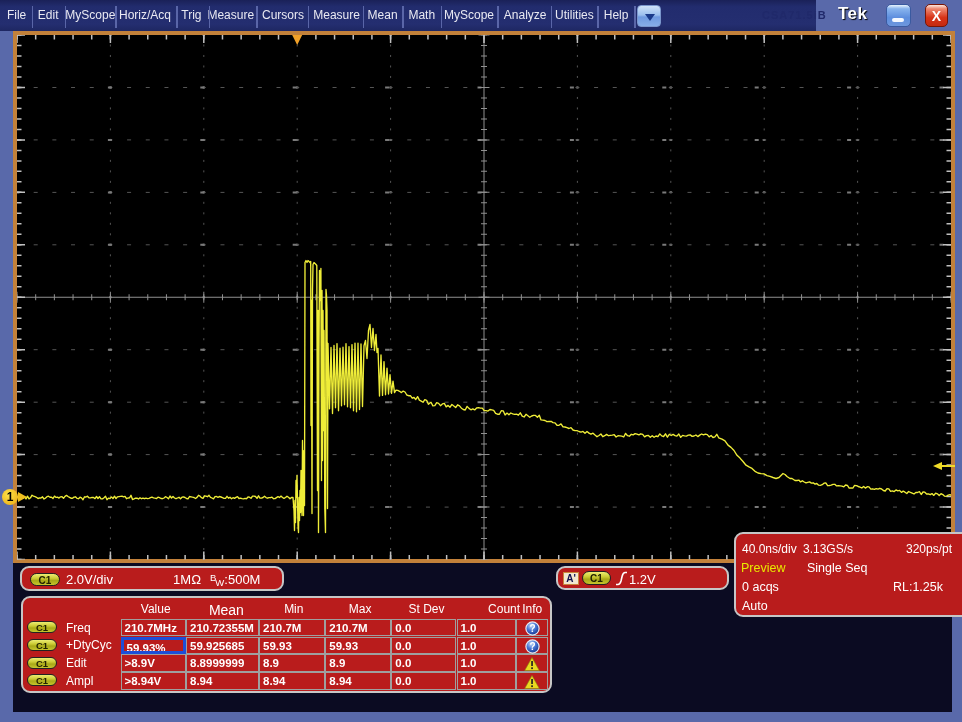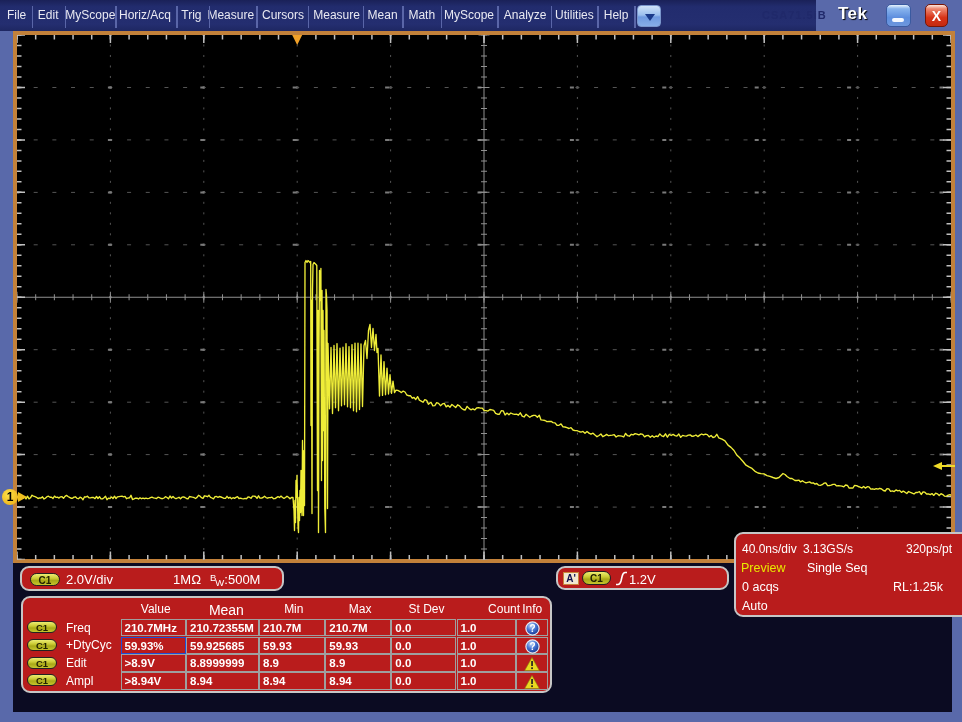--- a/index.html
+++ b/index.html
@@ -189,21 +189,21 @@
 <span style="position:absolute;left:236.0px;top:20.7px;width:66.3px;height:17.8px;display:block;border:1px solid #9f9f9f;color:#fff;font-weight:bold;font-size:11.5px;line-height:16px;padding-left:3px;overflow:hidden">210.7M</span>
 <span style="position:absolute;left:302.3px;top:20.7px;width:66.0px;height:17.8px;display:block;border:1px solid #9f9f9f;color:#fff;font-weight:bold;font-size:11.5px;line-height:16px;padding-left:3px;overflow:hidden">210.7M</span>
 <span style="position:absolute;left:368.3px;top:20.7px;width:65.2px;height:17.8px;display:block;border:1px solid #9f9f9f;color:#fff;font-weight:bold;font-size:11.5px;line-height:16px;padding-left:3px;overflow:hidden">0.0</span>
 <span style="position:absolute;left:433.5px;top:20.7px;width:59.2px;height:17.8px;display:block;border:1px solid #9f9f9f;color:#fff;font-weight:bold;font-size:11.5px;line-height:16px;padding-left:3px;overflow:hidden">1.0</span>
 <span style="position:absolute;left:492.7px;top:20.7px;width:32.8px;height:17.8px;border:1px solid #9f9f9f;text-align:center;line-height:15px"><svg width="15" height="15" viewBox="0 0 15 15" style="vertical-align:middle">
         <circle cx="7.5" cy="7.5" r="6.6" fill="url(#bg1)" stroke="#e8e8f0" stroke-width="1.2"></circle>
         <text x="7.5" y="11" font-size="10" font-weight="bold" fill="#fff" text-anchor="middle">?</text>
       </svg></span>
 <span class="pill" style="left:4px;top:40.9px;width:30px;height:12px;font-size:9.5px;line-height:12px">C1</span>
 <span class="wt" style="left:43px;top:40.4px;font-size:12px">+DtyCyc</span>
-<span style="position:absolute;left:97.5px;top:38.5px;width:65.5px;height:17.7px;display:block;border:1px solid #1d4ed8;color:#fff;font-weight:bold;font-size:11.5px;line-height:16px;padding-left:3px;overflow:hidden">59.93%</span>
+<span style="position:absolute;left:97.5px;top:38.5px;width:65.5px;height:17.7px;display:block;border:3px solid #1d4ed8;color:#fff;font-weight:bold;font-size:11.5px;line-height:16px;padding-left:3px;overflow:hidden">59.93%</span>
 <span style="position:absolute;left:163.0px;top:38.5px;width:73.0px;height:17.7px;display:block;border:1px solid #9f9f9f;color:#fff;font-weight:bold;font-size:11.5px;line-height:16px;padding-left:3px;overflow:hidden">59.925685</span>
 <span style="position:absolute;left:236.0px;top:38.5px;width:66.3px;height:17.7px;display:block;border:1px solid #9f9f9f;color:#fff;font-weight:bold;font-size:11.5px;line-height:16px;padding-left:3px;overflow:hidden">59.93</span>
 <span style="position:absolute;left:302.3px;top:38.5px;width:66.0px;height:17.7px;display:block;border:1px solid #9f9f9f;color:#fff;font-weight:bold;font-size:11.5px;line-height:16px;padding-left:3px;overflow:hidden">59.93</span>
 <span style="position:absolute;left:368.3px;top:38.5px;width:65.2px;height:17.7px;display:block;border:1px solid #9f9f9f;color:#fff;font-weight:bold;font-size:11.5px;line-height:16px;padding-left:3px;overflow:hidden">0.0</span>
 <span style="position:absolute;left:433.5px;top:38.5px;width:59.2px;height:17.7px;display:block;border:1px solid #9f9f9f;color:#fff;font-weight:bold;font-size:11.5px;line-height:16px;padding-left:3px;overflow:hidden">1.0</span>
 <span style="position:absolute;left:492.7px;top:38.5px;width:32.8px;height:17.7px;border:1px solid #9f9f9f;text-align:center;line-height:15px"><svg width="15" height="15" viewBox="0 0 15 15" style="vertical-align:middle">
         <circle cx="7.5" cy="7.5" r="6.6" fill="url(#bg1)" stroke="#e8e8f0" stroke-width="1.2"></circle>
         <text x="7.5" y="11" font-size="10" font-weight="bold" fill="#fff" text-anchor="middle">?</text>
       </svg></span>
 <span class="pill" style="left:4px;top:58.6px;width:30px;height:12px;font-size:9.5px;line-height:12px">C1</span>

